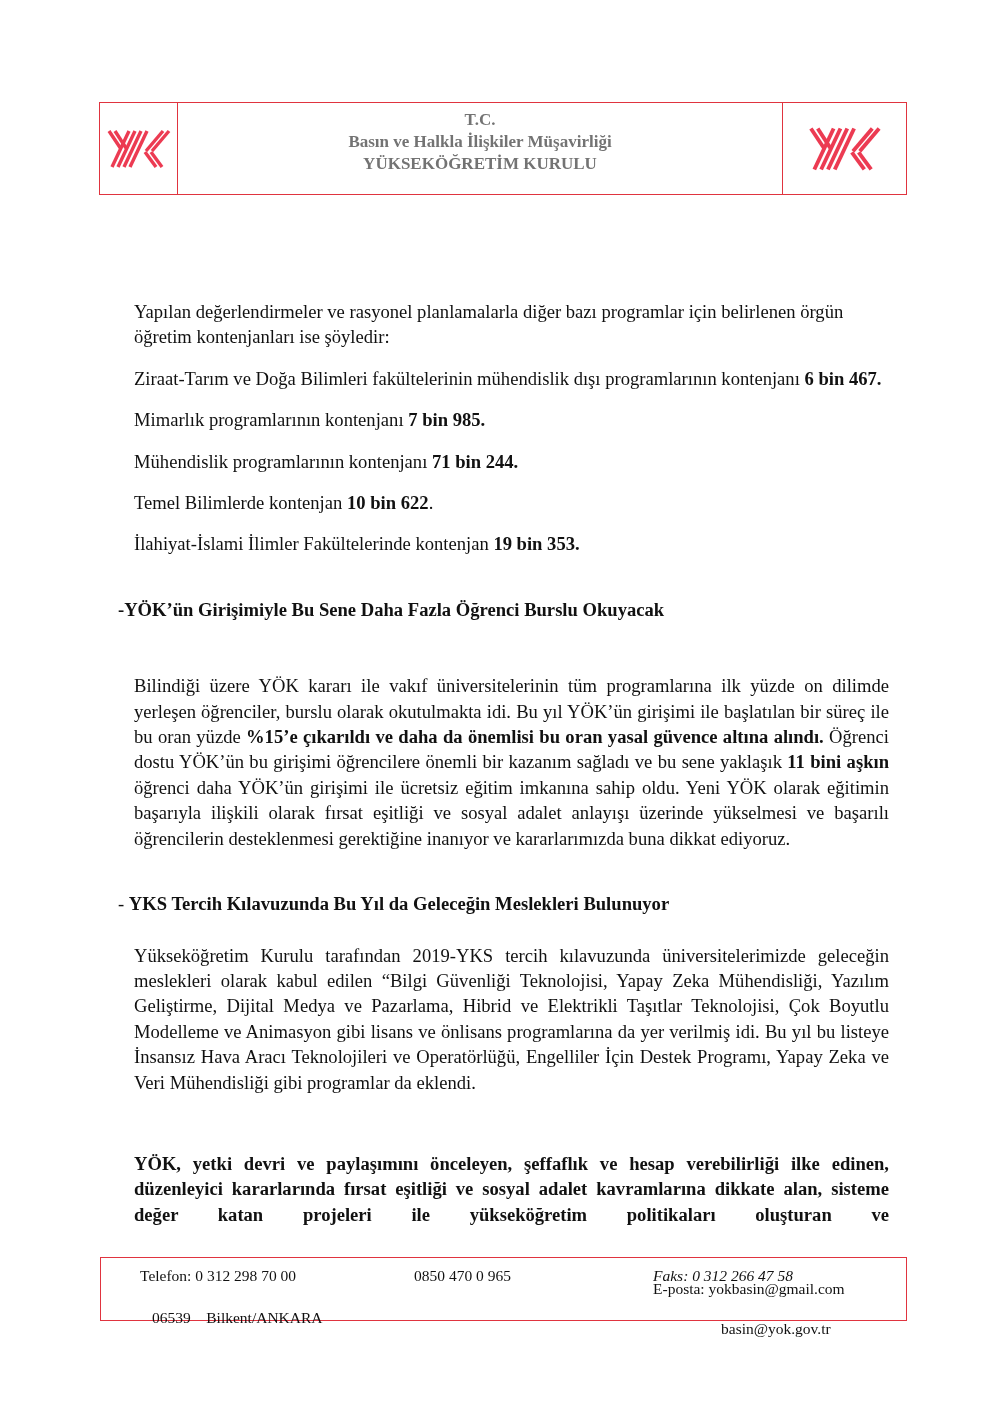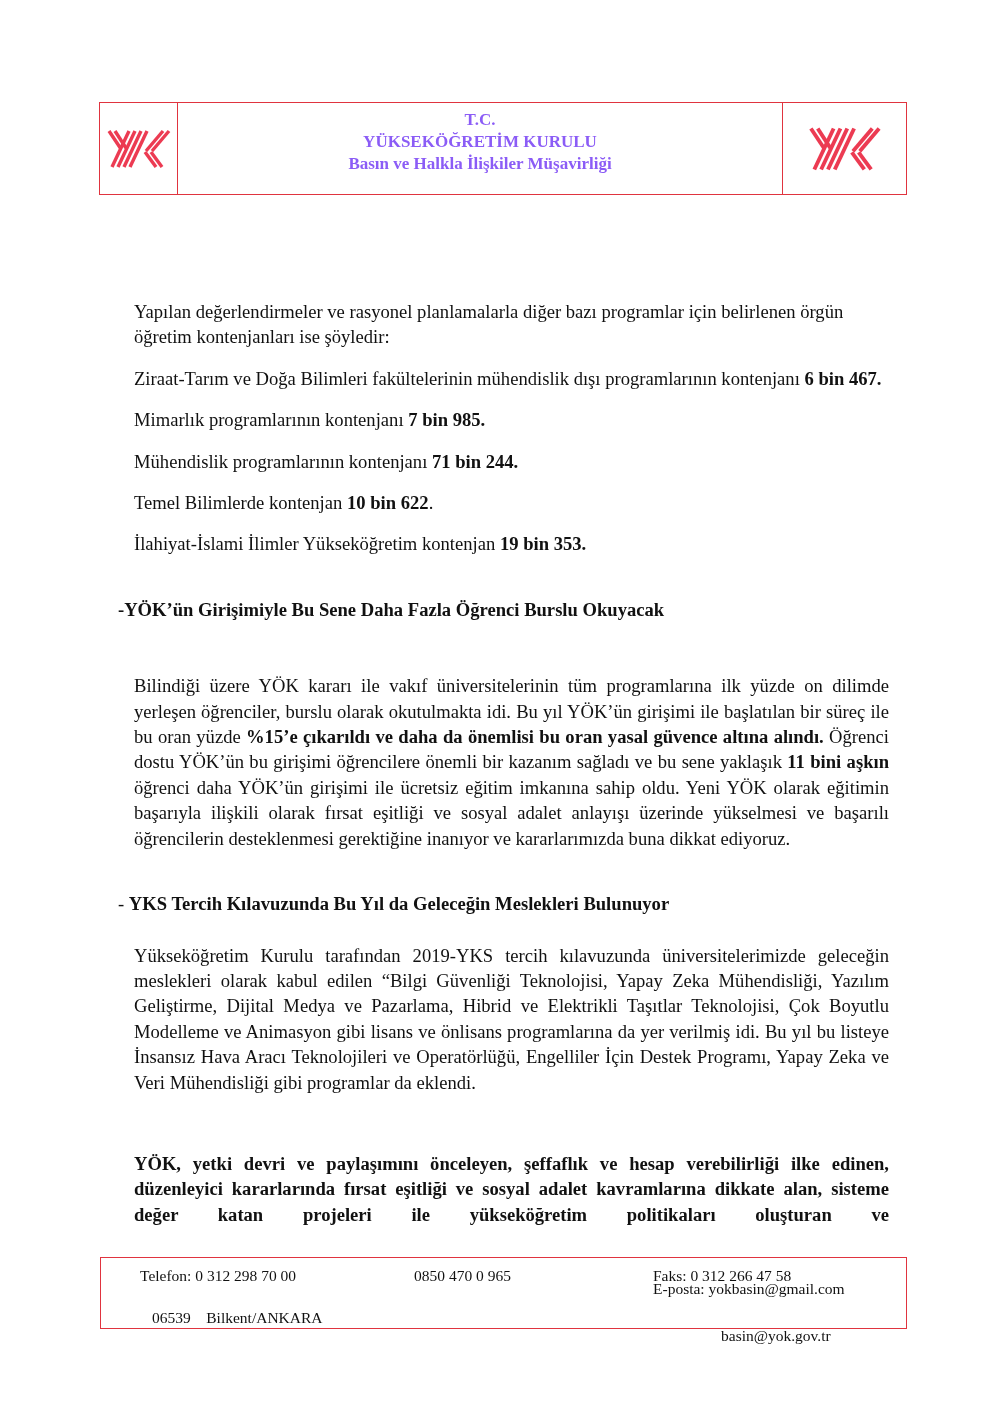--- a/index.html
+++ b/index.html
@@ -6,34 +6,34 @@
     body { width: 1000px; height: 1414px; position: relative; overflow: hidden;
            font-family: "Liberation Serif", "DejaVu Serif", serif; color: #111; }
 
     .header-box { position: absolute; left: 99px; top: 102px; width: 808px; height: 93px;
                   border: 1.5px solid #e0343f; box-sizing: border-box; display: flex; }
     .logo-cell { width: 78px; height: 100%; box-sizing: border-box;
                  display: flex; align-items: center; justify-content: center; }
     .logo-cell.left { border-right: 1.5px solid #e0343f; }
     .logo-cell.right { width: 124px; border-left: 1.5px solid #e0343f; }
     .title-cell { flex: 1; text-align: center; padding-top: 6px; }
-    .title-line { font-weight: bold; font-size: 17px; line-height: 22px; color: #8b5cf6; }
+    .title-line { font-weight: bold; font-size: 17px; line-height: 22px; color: #737373; }
 
     .content { position: absolute; left: 118px; top: 248px; width: 787px;
                font-size: 18.6px; line-height: 25.4px; }
     .heading { font-weight: bold; font-size: 18.6px; margin: 0; }
     .para { margin: 16px; }
     .justify { text-align: justify; text-align-last: left; }
     .gap-lg { height: 35px; }
     .gap-md { height: 24px; }
     .gap-sm { height: 10px; }
     b { font-weight: bold; }
     .dash-normal { font-weight: normal; }
 
-    .footer-box { position: absolute; left: 100px; top: 1257px; width: 807px; height: 72px;
+    .footer-box { position: absolute; left: 100px; top: 1257px; width: 807px; height: 64px;
                   border: 1.5px solid #e0343f; box-sizing: border-box;
                   font-size: 15.5px; line-height: 20px; }
     .f-item { position: absolute; white-space: nowrap; }
   </style>
 </head>
 <body>
 
 <div class="header-box">
   <div class="logo-cell left">
     <svg width="64" height="44" viewBox="0 0 64 44">
@@ -46,22 +46,22 @@
         <line x1="40" y1="4" x2="23" y2="40"></line>
         <line x1="56" y1="4" x2="39" y2="24"></line>
         <line x1="62" y1="4" x2="45" y2="24"></line>
         <line x1="38" y1="25" x2="49" y2="40"></line>
         <line x1="44" y1="25" x2="55" y2="40"></line>
       </g>
     </svg>
   </div>
   <div class="title-cell">
     <div class="title-line">T.C.</div>
+    <div class="title-line">Basın ve Halkla İlişkiler Müşavirliği</div>
     <div class="title-line">YÜKSEKÖĞRETİM KURULU</div>
-    <div class="title-line">Basın ve Halkla İlişkiler Müşavirliği</div>
   </div>
   <div class="logo-cell right">
     <svg width="84" height="50" viewBox="0 0 64 44">
       <g stroke="#ec3b52" stroke-width="3.4" fill="none" stroke-linecap="butt">
         <line x1="2" y1="4" x2="14" y2="22"></line>
         <line x1="8" y1="4" x2="19" y2="21"></line>
         <line x1="22" y1="4" x2="5" y2="40"></line>
         <line x1="28" y1="4" x2="11" y2="40"></line>
         <line x1="34" y1="4" x2="17" y2="40"></line>
         <line x1="40" y1="4" x2="23" y2="40"></line>
@@ -74,36 +74,36 @@
   </div>
 </div>
 
 <div class="content">
   <div class="gap-lg"></div>
   <p class="para">Yapılan değerlendirmeler ve rasyonel planlamalarla diğer bazı programlar için belirlenen örgün öğretim kontenjanları ise şöyledir:</p>
   <p class="para"><span>Ziraat-Tarım ve Doğa Bilimleri fakültelerinin mühendislik dışı programlarının kontenjanı </span><b>6 bin 467.</b><span></span></p>
   <p class="para"><span>Mimarlık programlarının kontenjanı </span><b>7 bin 985.</b><span></span></p>
   <p class="para"><span>Mühendislik programlarının kontenjanı </span><b>71 bin 244.</b><span></span></p>
   <p class="para"><span>Temel Bilimlerde kontenjan </span><b>10 bin 622</b><span>.</span></p>
-  <p class="para"><span>İlahiyat-İslami İlimler Yükseköğretim kontenjan </span><b>19 bin 353.</b><span></span></p>
+  <p class="para"><span>İlahiyat-İslami İlimler Fakültelerinde kontenjan </span><b>19 bin 353.</b><span></span></p>
 
   <div class="gap-md"></div>
   <h3 class="heading">-YÖK’ün Girişimiyle Bu Sene Daha Fazla Öğrenci Burslu Okuyacak</h3>
   <div class="gap-lg"></div>
   <p class="para justify"><span>Bilindiği üzere YÖK kararı ile vakıf üniversitelerinin tüm programlarına ilk yüzde on dilimde yerleşen öğrenciler, burslu olarak okutulmakta idi. Bu yıl YÖK’ün girişimi ile başlatılan bir süreç ile bu oran yüzde </span><b>%15’e çıkarıldı ve daha da önemlisi bu oran yasal güvence altına alındı.</b><span> Öğrenci dostu YÖK’ün bu girişimi öğrencilere önemli bir kazanım sağladı ve bu sene yaklaşık </span><b>11 bini aşkın</b><span> öğrenci daha YÖK’ün girişimi ile ücretsiz eğitim imkanına sahip oldu. Yeni YÖK olarak eğitimin başarıyla ilişkili olarak fırsat eşitliği ve sosyal adalet anlayışı üzerinde yükselmesi ve başarılı öğrencilerin desteklenmesi gerektiğine inanıyor ve kararlarımızda buna dikkat ediyoruz.</span></p>
 
   <div class="gap-md"></div>
   <h3 class="heading"><span class="dash-normal">- </span><span>YKS Tercih Kılavuzunda Bu Yıl da Geleceğin Meslekleri Bulunuyor</span></h3>
   <div class="gap-sm"></div>
   <p class="para justify">Yükseköğretim Kurulu tarafından 2019-YKS tercih kılavuzunda üniversitelerimizde geleceğin meslekleri olarak kabul edilen “Bilgi Güvenliği Teknolojisi, Yapay Zeka Mühendisliği, Yazılım Geliştirme, Dijital Medya ve Pazarlama, Hibrid ve Elektrikli Taşıtlar Teknolojisi, Çok Boyutlu Modelleme ve Animasyon gibi lisans ve önlisans programlarına da yer verilmiş idi. Bu yıl bu listeye İnsansız Hava Aracı Teknolojileri ve Operatörlüğü, Engelliler İçin Destek Programı, Yapay Zeka ve Veri Mühendisliği gibi programlar da eklendi.</p>
 
   <div class="gap-md"></div>
   <p class="para justify" style="font-weight:bold; text-align-last: justify;">YÖK, yetki devri ve paylaşımını önceleyen, şeffaflık ve hesap verebilirliği ilke edinen, düzenleyici kararlarında fırsat eşitliği ve sosyal adalet kavramlarına dikkate alan, sisteme değer katan projeleri ile yükseköğretim politikaları oluşturan ve</p>
 </div>
 
 <div class="footer-box">
   <span class="f-item" style="left:39px; top:8px;">Telefon: 0 312 298 70 00</span>
   <span class="f-item" style="left:313px; top:8px;">0850 470 0 965</span>
-  <span class="f-item" style="left:552px; top:8px;">Faks: 0 312 266 47 58</span>
+  <span class="f-item" style="left:552px; top:8px;font-style:italic;">Faks: 0 312 266 47 58</span>
   <span class="f-item" style="left:552px; top:21px;">E-posta: yokbasin@gmail.com</span>
   <span class="f-item" style="left:51px; top:50px; white-space: pre;">06539    Bilkent/ANKARA</span>
-  <span class="f-item" style="left:620px; top:68px;">basin@yok.gov.tr</span>
+  <span class="f-item" style="left:620px; top:61px;">basin@yok.gov.tr</span>
 </div>
 
 </body></html>

